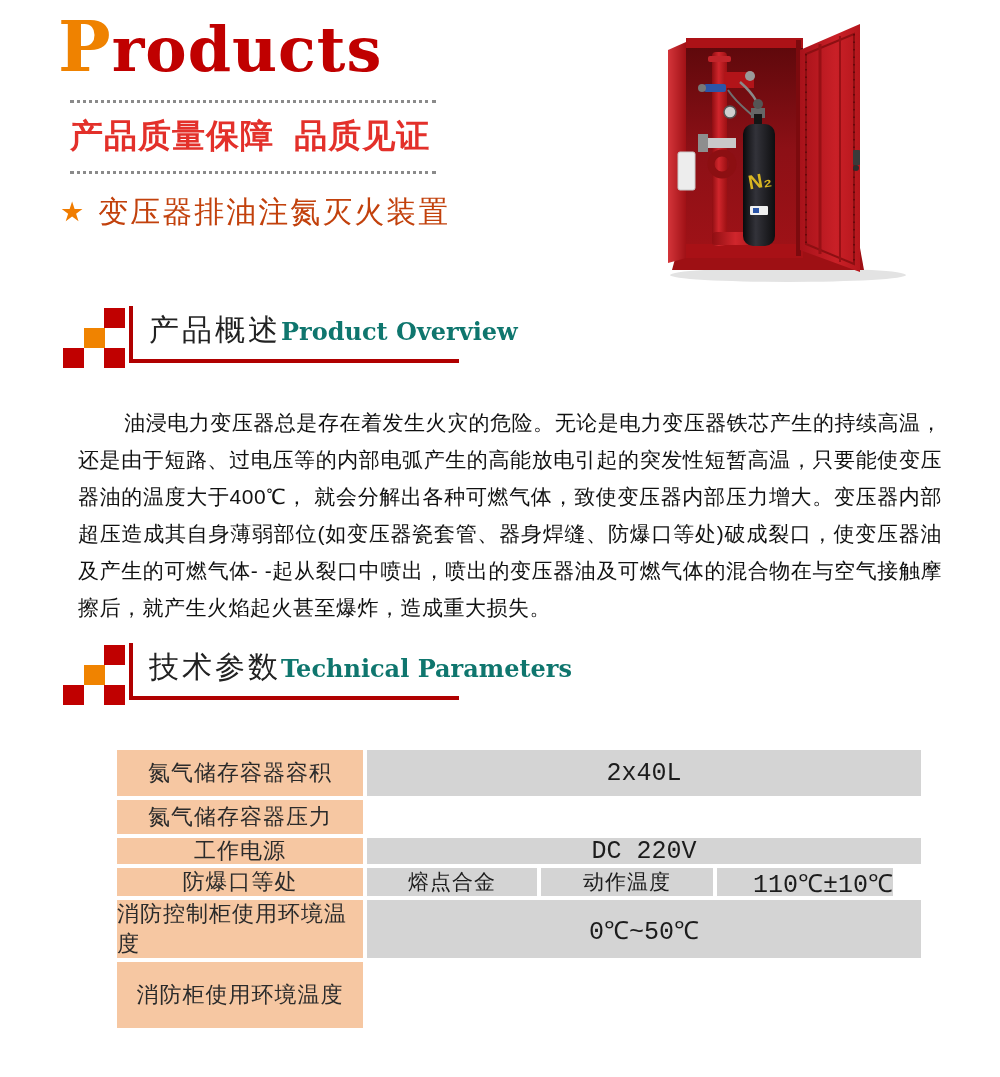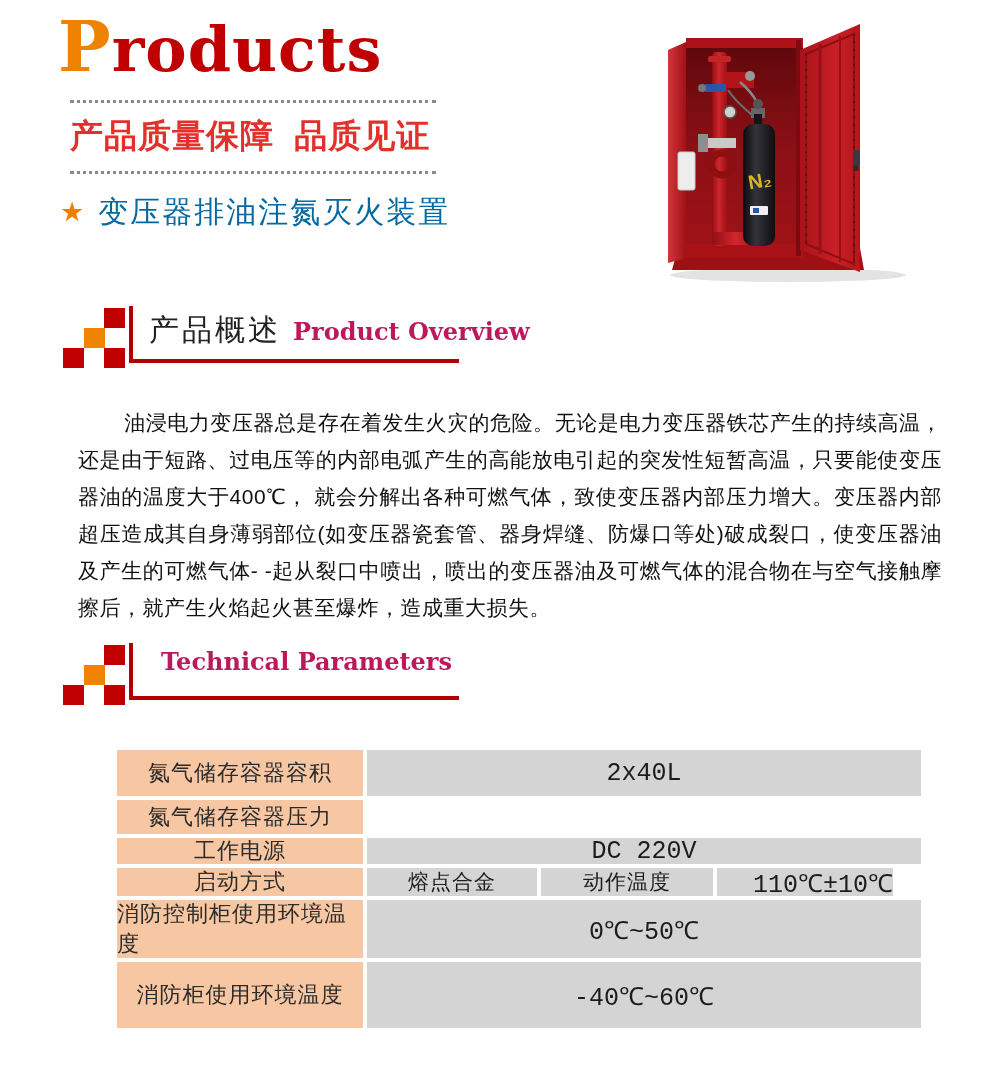--- a/index.html
+++ b/index.html
@@ -12,40 +12,40 @@
     font-size:62px;line-height:90px;color:#c00000;letter-spacing:1px;}
   .brand-title .initial{color:#ef8200;font-size:70px;}
 
   .slogan-box{position:absolute;left:70px;top:100px;width:366px;
     border-top:3px dotted #8a8a8a;border-bottom:3px dotted #8a8a8a;
     padding:11px 0 12px 0;text-align:left;}
   .slogan-box span{color:#e3302a;font-size:33px;font-weight:bold;letter-spacing:1px;white-space:pre;}
 
   .product-heading{position:absolute;left:60px;top:192px;display:flex;align-items:center;}
   .product-heading .star{color:#f07c00;font-size:27px;margin-right:14px;line-height:1;}
-  .product-heading .name{font-size:30px;color:#0369a1;letter-spacing:2px;}
+  .product-heading .name{font-size:30px;color:#c2410c;letter-spacing:2px;}
 
   
   .section-header{position:absolute;left:63px;width:560px;height:62px;}
   .sh-1{top:306px;}
   .sh-2{top:643px;}
   .sq-icon{position:absolute;left:0;top:0;width:62px;height:60px;}
   .sq{position:absolute;width:21px;height:20px;}
   .sq.red{background:#c00000;}
   .sq.orange{background:#f08300;}
   .sq.p1{left:41px;top:2px;}
   .sq.p2{left:21px;top:22px;}
   .sq.p3{left:0px;top:42px;}
   .sq.p4{left:41px;top:42px;}
   .v-bar{position:absolute;left:66px;top:0px;width:4px;height:57px;background:#b00000;}
   .h-bar{position:absolute;left:68px;top:53px;width:328px;height:4px;background:#b00000;}
   .sh-text{position:absolute;left:86px;top:4px;display:flex;align-items:baseline;white-space:nowrap;}
   .sh-zh{font-size:30px;color:#222;letter-spacing:3px;}
   .sh-en{font-family:"DejaVu Serif","Liberation Serif",serif;font-weight:bold;
-    font-size:24px;color:#be185d;margin-left:12px;}
+    font-size:24px;color:#0f766e;}
 
   
   .overview-text{position:absolute;left:78px;top:404px;width:864px;margin:0;
     font-size:21px;line-height:37px;color:#111;text-align:justify;text-indent:2.2em;
     letter-spacing:0.5px;}
 
   
   .product-photo{position:absolute;left:648px;top:12px;width:295px;height:273px;}
 
   
@@ -175,20 +175,21 @@
   <div class="section-header sh-2">
     <div class="sq-icon">
       <div class="sq red p1"></div>
         <div class="sq orange p2"></div>
       <div class="sq red p3"></div>
         <div class="sq red p4"></div>
     </div>
     <div class="v-bar"></div>
     <div class="h-bar"></div>
     <div class="sh-text">
+      <span class="sh-zh">技术参数</span>
       <span class="sh-en">Technical Parameters</span>
     </div>
   </div>
 
   <div class="param-table">
 
     <div class="p-row">
       <div class="cell label-cell h46">氮气储存容器容积</div>
       <div class="cell value-cell vw-full h46">2x40L</div>
     </div>
@@ -196,30 +197,29 @@
     <div class="p-row">
       <div class="cell label-cell h47">氮气储存容器压力</div>
     </div>
 
     <div class="p-row">
       <div class="cell label-cell h26">工作电源</div>
       <div class="cell value-cell vw-full h26">DC  220V</div>
     </div>
 
     <div class="p-row">
-      <div class="cell label-cell h28">启动方式</div>
+      <div class="cell label-cell h28">防爆口等处</div>
       <div class="cell value-cell value-zh vw-a h28">熔点合金</div>
       <div class="cell value-cell value-zh vw-b h28">动作温度</div>
       <div class="cell value-cell vw-c h28">110℃±10℃</div>
     </div>
 
     <div class="p-row">
       <div class="cell label-cell h58">消防控制柜使用环境温度</div>
       <div class="cell value-cell vw-full h58">0℃~50℃</div>
     </div>
 
     <div class="p-row">
       <div class="cell label-cell h66">消防柜使用环境温度</div>
-      <div class="cell value-cell vw-full h66">-40℃~60℃</div>
     </div>
 
   </div>
 </div>
 
 </body></html>

